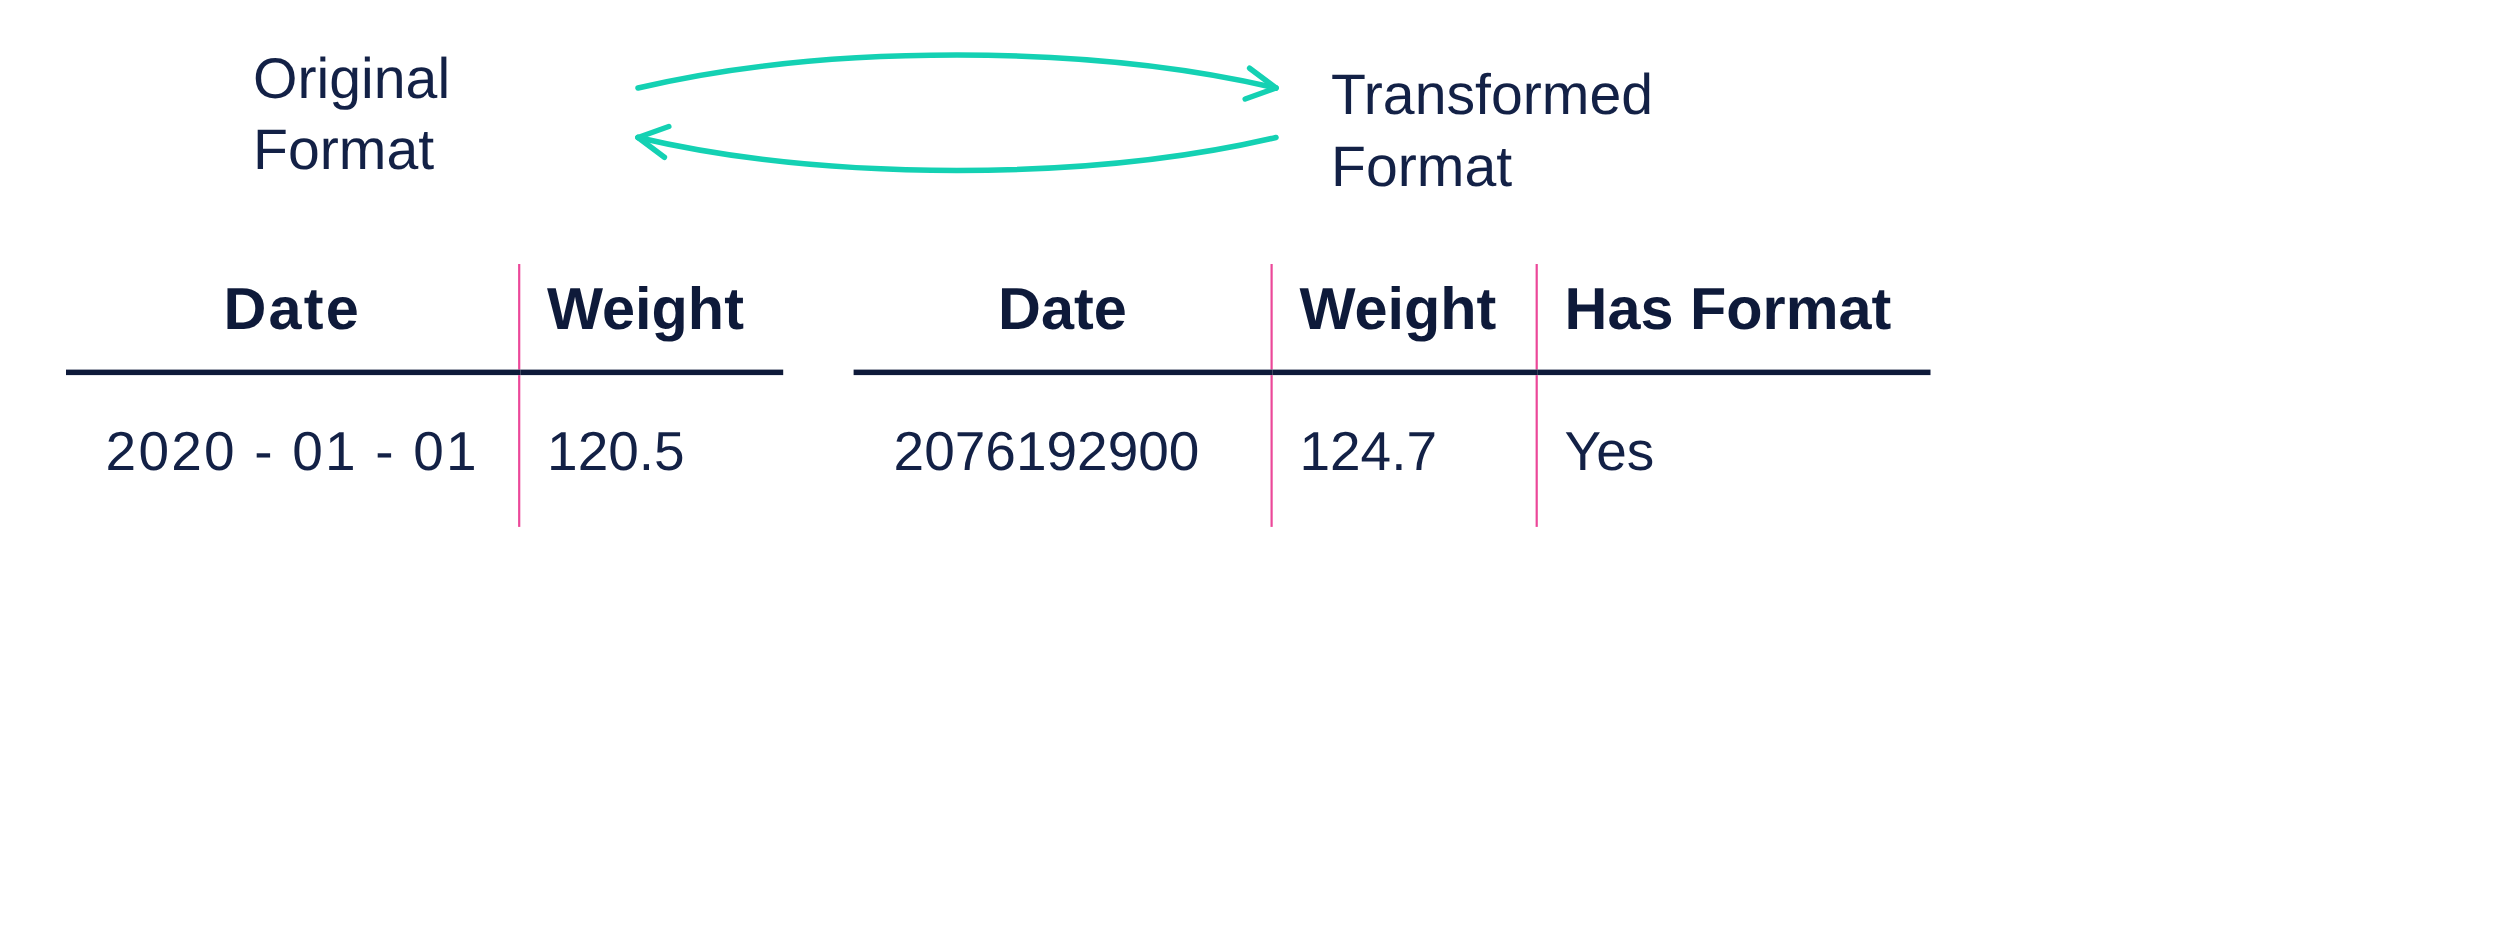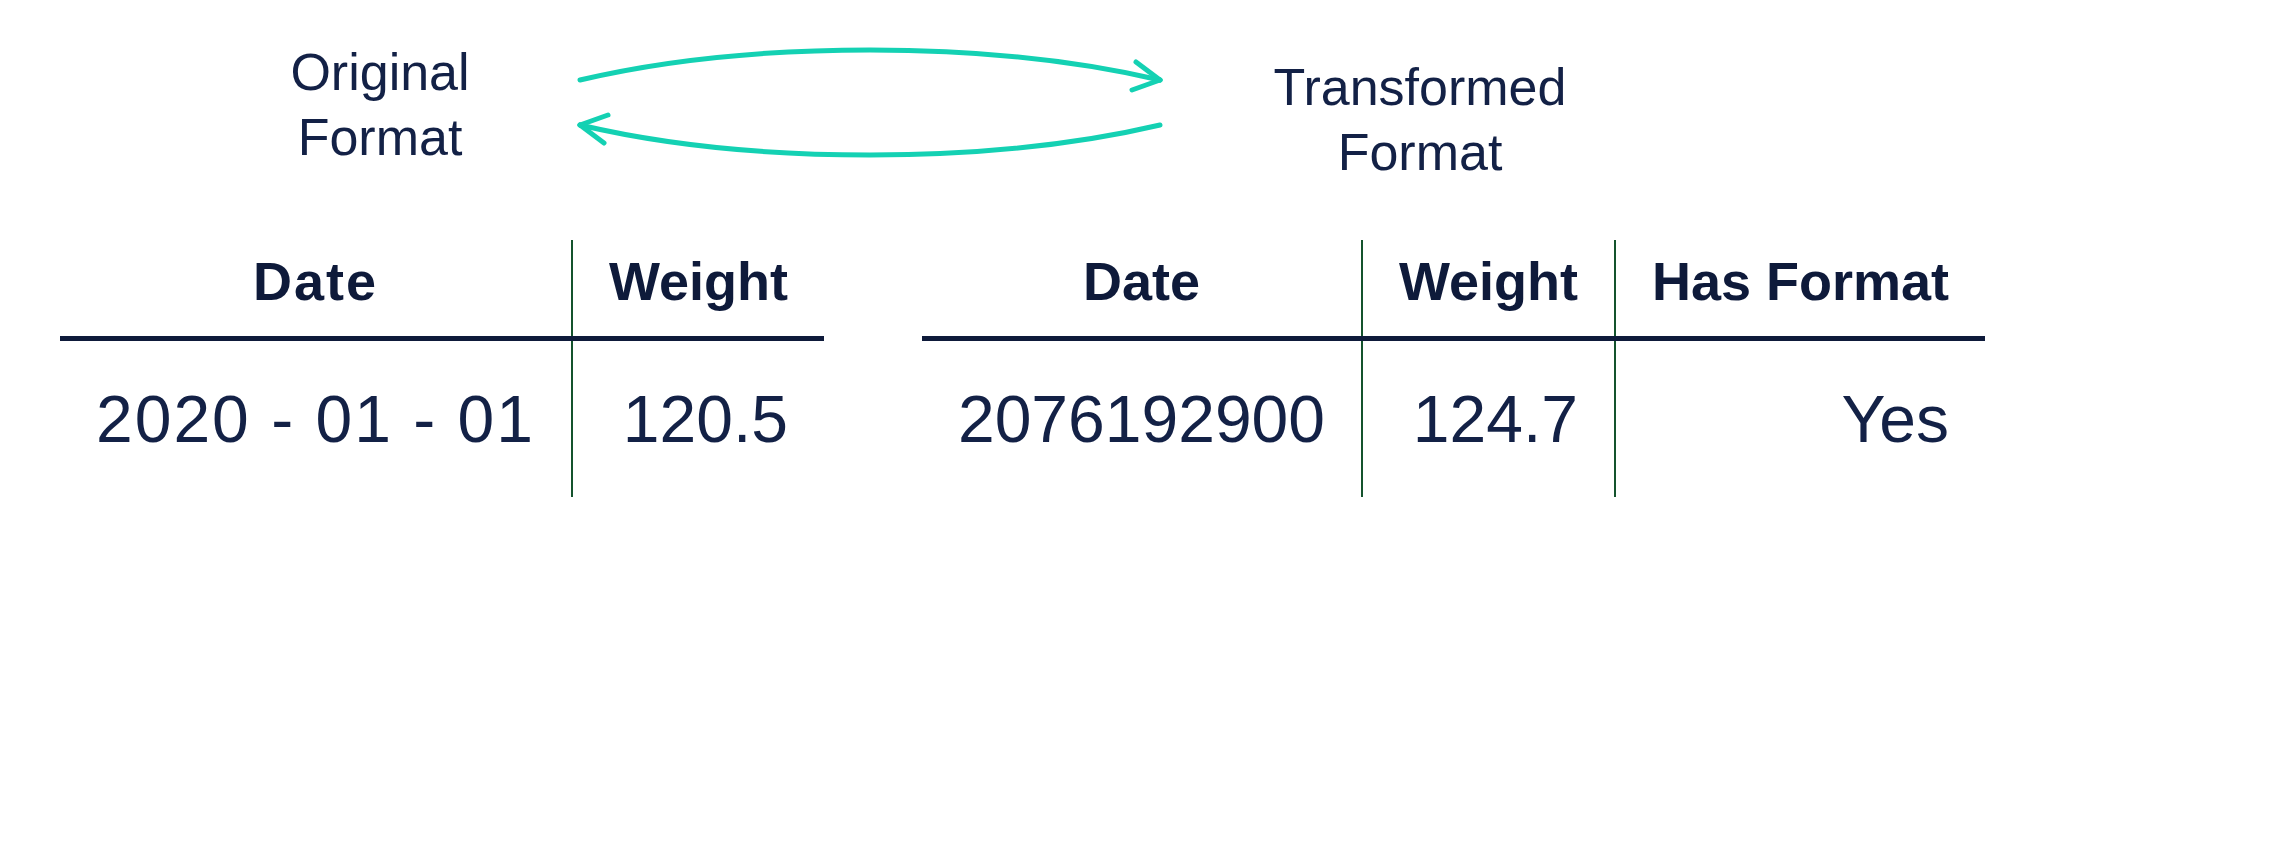--- a/index.html
+++ b/index.html
@@ -21,65 +21,65 @@
     position: absolute;
     top: 20px;
     left: 0;
     width: 2280px;
     height: 200px;
   }
   .label-orig, .label-trans {
     position: absolute;
     font-size: 52px;
     line-height: 1.25;
-    text-align: center;
     color: #132146;
     font-weight: 400;
   }
   .label-orig { left: 230px; top: 20px; width: 300px; }
   .label-trans { left: 1210px; top: 35px; width: 420px; }
 
   .arrow-wrap {
     position: absolute;
     left: 550px;
     top: 10px;
     width: 640px;
     height: 160px;
   }
   .arrow-wrap svg { width: 100%; height: 100%; }
 
   .tables {
     position: absolute;
     top: 240px;
     left: 60px;
     display: flex;
-    gap: 98px;
+    gap: 64px;
   }
   table {
     border-collapse: collapse;
   }
   th {
     font-size: 54px;
     font-weight: 700;
     color: #0e1a3a;
     padding: 10px 36px 24px 36px;
     text-align: center;
     border-bottom: 5px solid #0e1a3a;
   }
   td {
-    font-size: 66px;
+    font-size: 50px;
     font-weight: 400;
     color: #132146;
     padding: 40px 36px;
-    text-align: right;
+    text-align: left;
     white-space: nowrap;
   }
   
   th + th, td + td {
-    border-left: 2px solid #14532d;
+    border-left: 2px solid #ec4899;
+    padding-left: 24px;
   }
   
   .orig td:first-child, .orig th:first-child { min-width: 380px; letter-spacing: 2px; }
   .trans td:first-child, .trans th:first-child { min-width: 380px; }
 </style>
 </head>
 <body>
 
 <div class="canvas">
 

